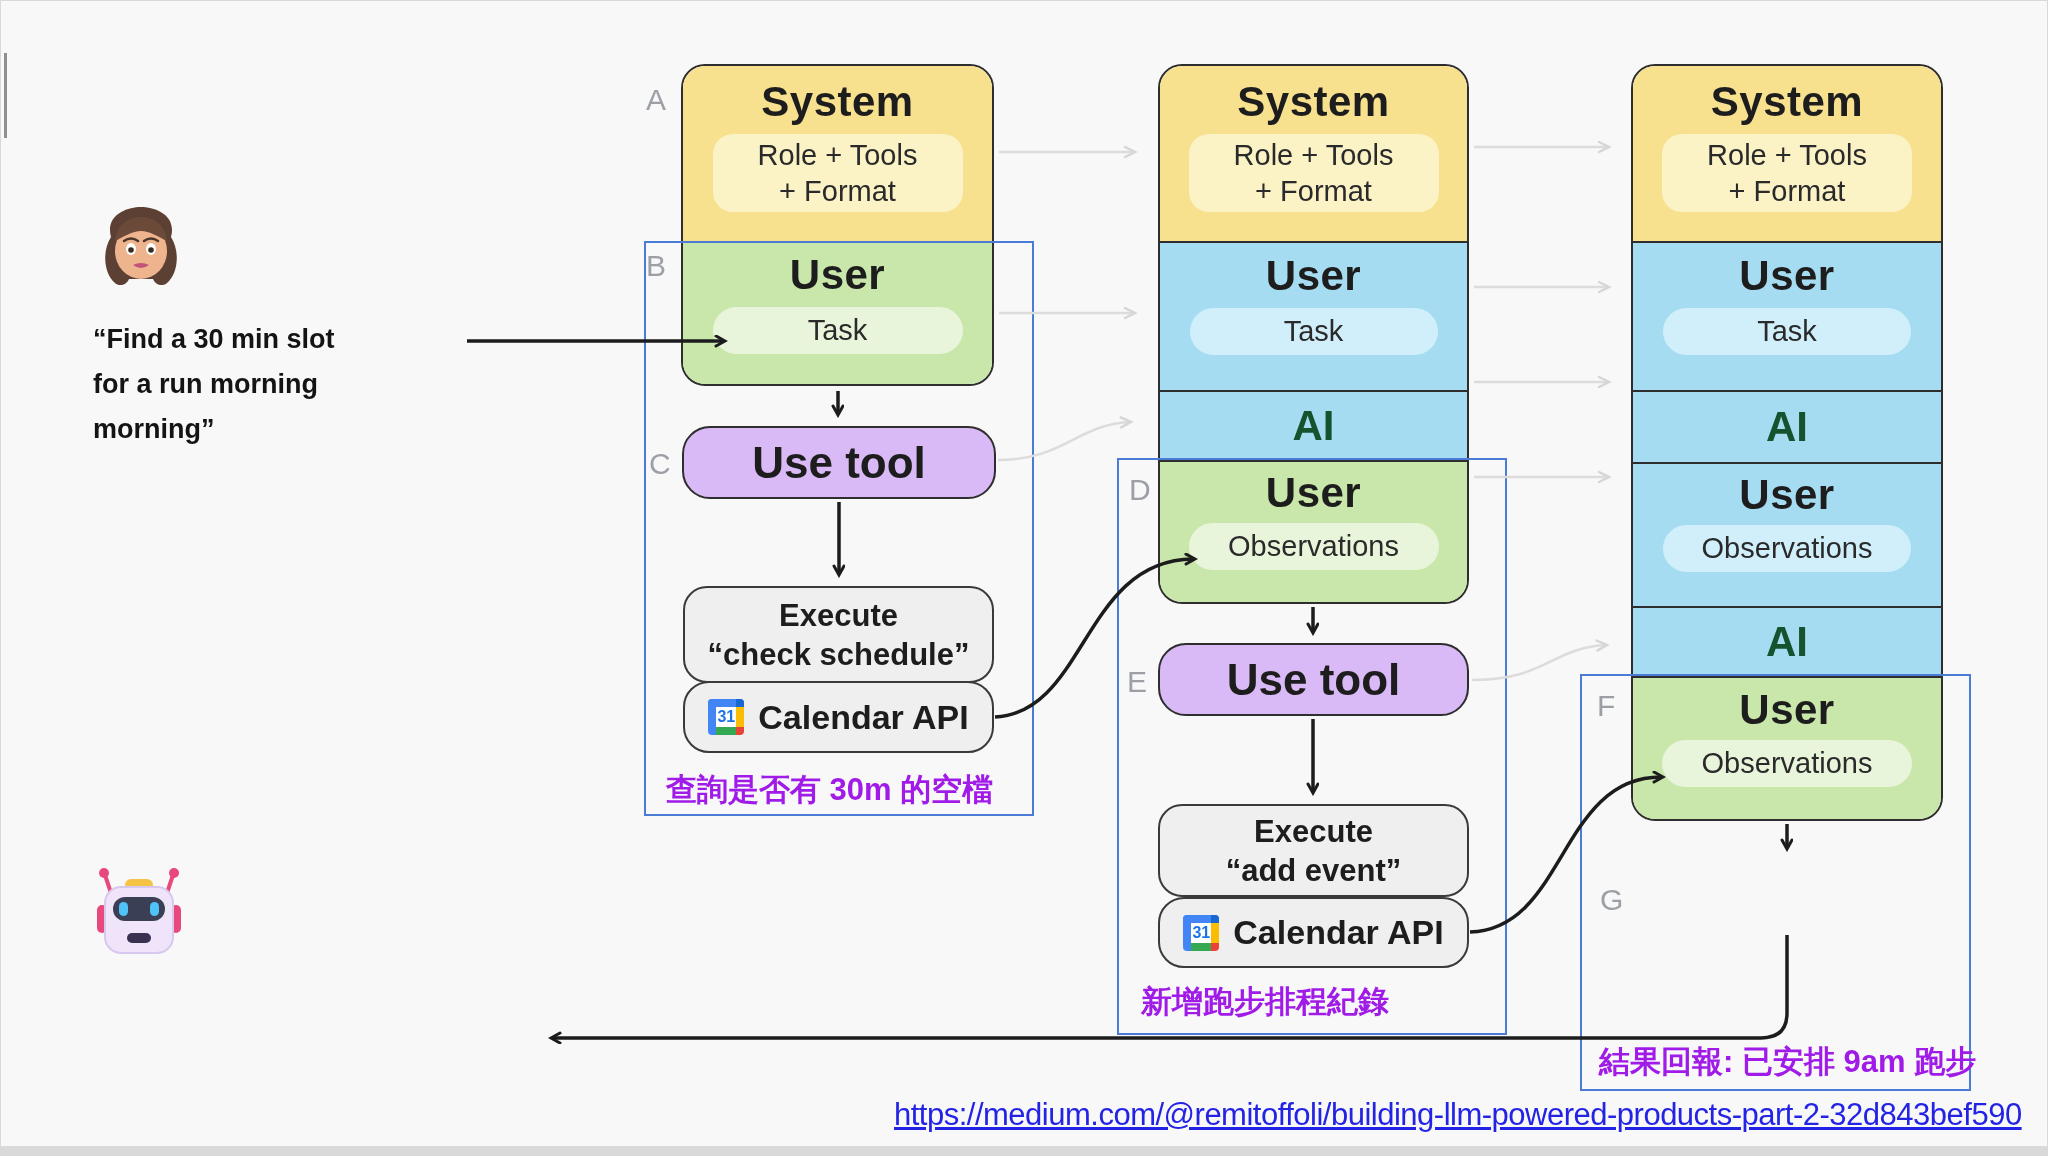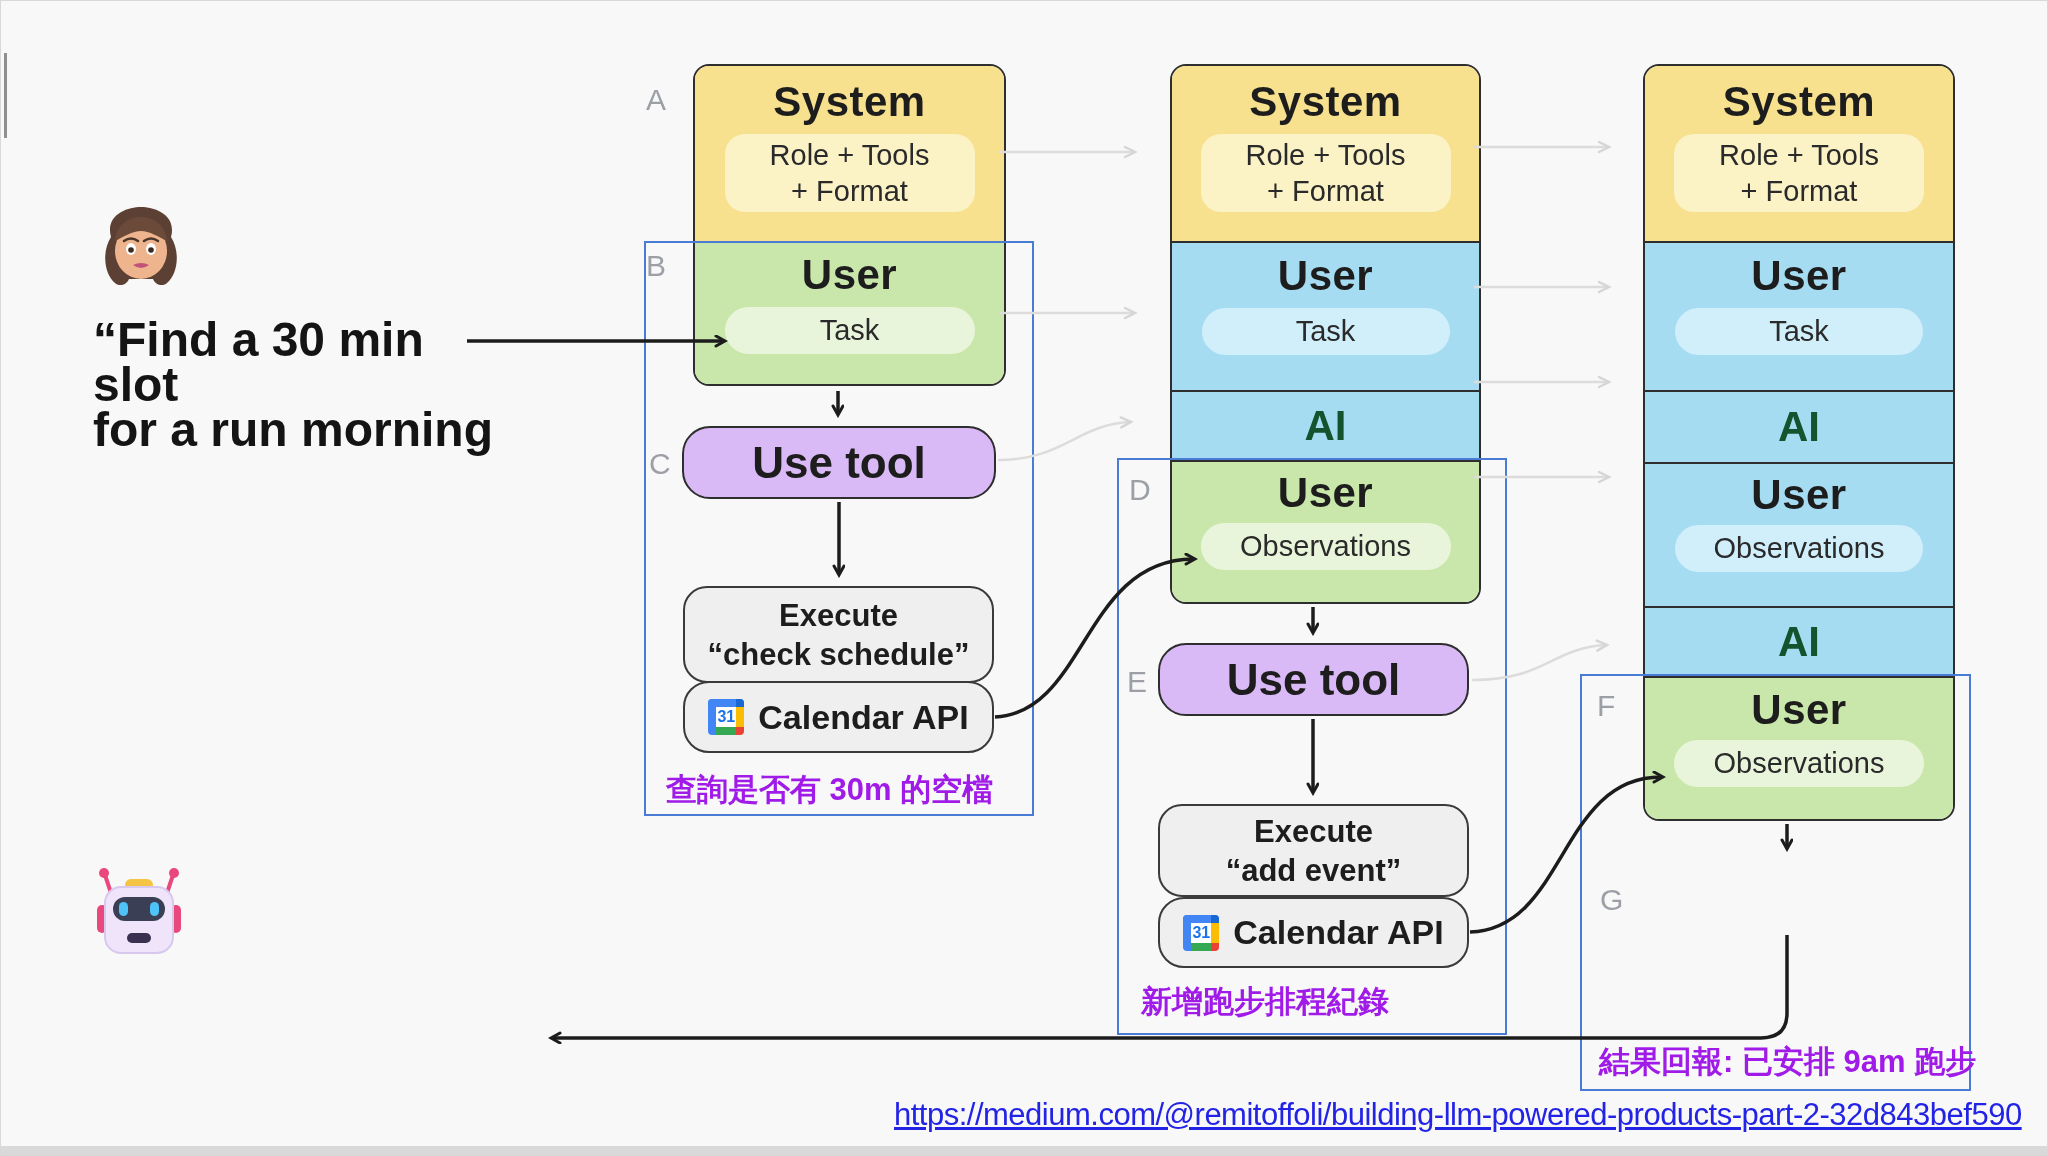--- a/index.html
+++ b/index.html
@@ -5,22 +5,22 @@
   * { box-sizing: border-box; margin: 0; padding: 0; }
   html,body { background:#e9e9e9; }
   body { font-family:"Liberation Sans", sans-serif; }
   #canvas {
     position:relative; width:2048px; height:1156px;
     background:#f8f8f8; overflow:hidden;
     border:1px solid #d8d8d8;
   }
   
   .col {
-    position:absolute; border:2px solid #2e2e2e; border-radius:16px;
-    overflow:hidden; background:#fff; z-index:2;margin-left:12px;
+    position:absolute; border:2px solid #2e2e2e; border-radius:24px;
+    overflow:hidden; background:#fff; z-index:2;
   }
   .sect { width:100%; text-align:center; }
   .sect + .sect { border-top:2px solid #2e2e2e; }
   .sect.yellow { background:#F7E08E; }
   .sect.green  { background:#C9E7AB; }
   .sect.blue   { background:#A6DCF2; }
   .sect-title { font-weight:bold; font-size:42px; color:#1d1d1d; letter-spacing:.5px; }
   .pill {
     margin:8px auto 0; border-radius:20px; color:#2a2a2a;
     display:flex; flex-direction:column; justify-content:center; align-items:center;
@@ -56,21 +56,21 @@
   .gcal .g { position:absolute; right:0; top:0; width:8px; height:8px; background:#1967D2; }
   .gcal .d { position:absolute; left:8px; top:8px; width:20px; height:20px; background:#fff;
              color:#1a73e8; font-weight:bold; font-size:16px; display:flex; align-items:center; justify-content:center; }
   
   .region { position:absolute; border:2.5px solid #4A7CD6; z-index:5; pointer-events:none; background:transparent; }
   
   .letter { position:absolute; color:#9CA0A6; font-size:30px; z-index:6; }
   
   .caption { position:absolute; color:#A01BE8; font-weight:bold; font-size:31px; z-index:6; white-space:nowrap; }
   
-  .quote { position:absolute; color:#141414; font-weight:bold; font-size:48px; line-height:45px; z-index:6; }
+  .quote { position:absolute; color:#141414; font-weight:bold; font-size:27px; line-height:45px; z-index:6; }
   
   .srclink { position:absolute; color:#2323E6; font-size:31px; text-decoration:underline; z-index:7; white-space:nowrap; letter-spacing:-0.5px; }
   
   .scrollmark { position:absolute; left:3px; top:52px; width:3px; height:85px; background:#8f8f8f; z-index:9; }
   .bottomstrip { position:absolute; left:0; bottom:0; width:100%; height:9px; background:#d9d9d9; z-index:9; }
   svg.overlay { position:absolute; left:0; top:0; z-index:8; pointer-events:none; }
   .emoji { position:absolute; z-index:6; }
 </style>
 </head>
 <body>
@@ -89,20 +89,21 @@
     <circle cx="38" cy="49" r="2.8" fill="#3b2a20"></circle>
     <circle cx="58" cy="49" r="2.8" fill="#3b2a20"></circle>
     <path d="M31 40 Q38 35 45 40" stroke="#4a352a" stroke-width="2.5" fill="none" stroke-linecap="round"></path>
     <path d="M51 40 Q58 35 65 40" stroke="#4a352a" stroke-width="2.5" fill="none" stroke-linecap="round"></path>
     <path d="M40 64 Q48 70 56 64 Q48 60 40 64 Z" fill="#C2527A"></path>
   </svg>
 
   <div class="quote" style="left:92px; top:316px; width:400px;">
     <div>“Find a 30 min slot</div>
     <div>for a run morning</div>
+    <div>morning”</div>
   </div>
 
   <svg class="emoji" style="left:88px; top:862px;" width="100" height="100" viewBox="0 0 100 100">
     <line x1="22" y1="30" x2="16" y2="12" stroke="#E8487C" stroke-width="4"></line>
     <line x1="78" y1="30" x2="84" y2="12" stroke="#E8487C" stroke-width="4"></line>
     <circle cx="15" cy="10" r="5" fill="#E8487C"></circle>
     <circle cx="85" cy="10" r="5" fill="#E8487C"></circle>
     <rect x="36" y="16" width="28" height="12" rx="6" fill="#F6C445"></rect>
     <rect x="8" y="42" width="10" height="28" rx="5" fill="#E8487C"></rect>
     <rect x="82" y="42" width="10" height="28" rx="5" fill="#E8487C"></rect>

